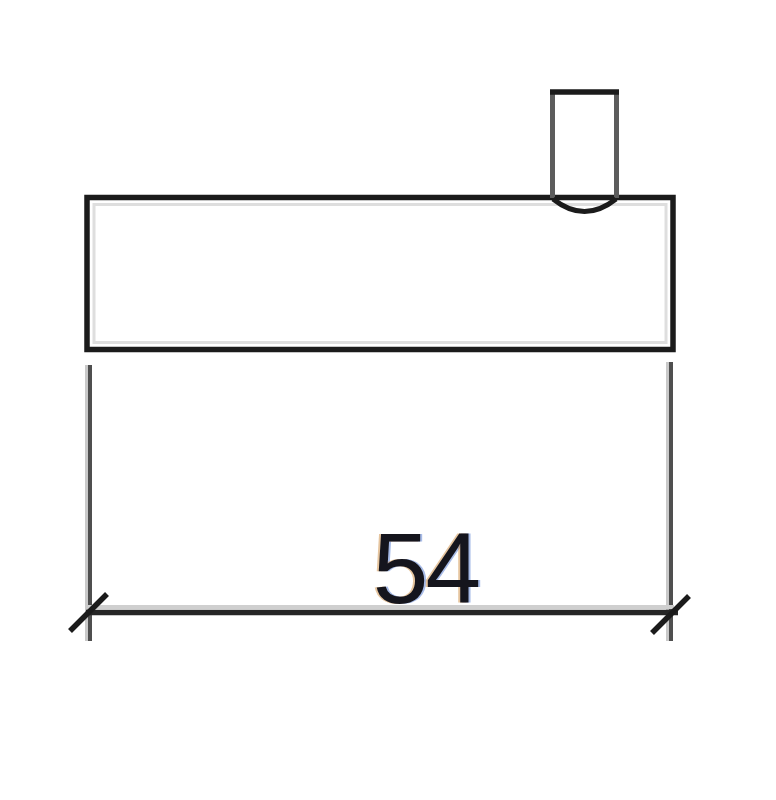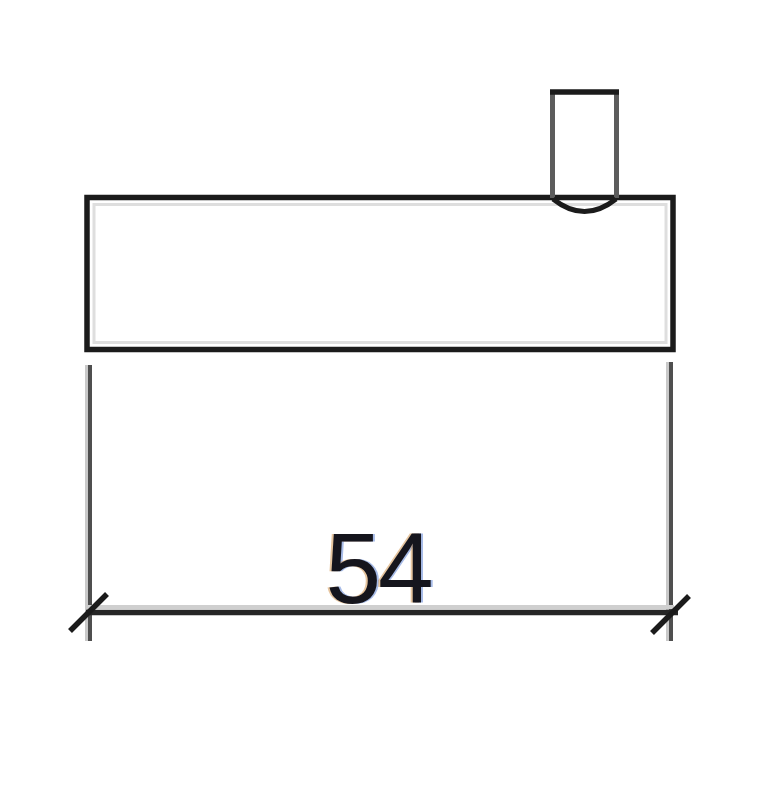--- a/index.html
+++ b/index.html
@@ -21,21 +21,21 @@
     top: 0;
     width: 776px;
     height: 800px;
     display: block;
   }
   .dim-label {
     position: absolute;
     left: 278px;
     top: 518px;
     width: 200px;
-    text-align: center;
+    text-align: right;
     font-size: 100px;
     line-height: 1;
     letter-spacing: -3px;
     color: #15151d;
     
     text-shadow: -2px 0 0 rgba(193, 110, 14, 0.40),
                   2px 0 0 rgba(36, 84, 196, 0.40);
     user-select: none;
   }
 </style>

